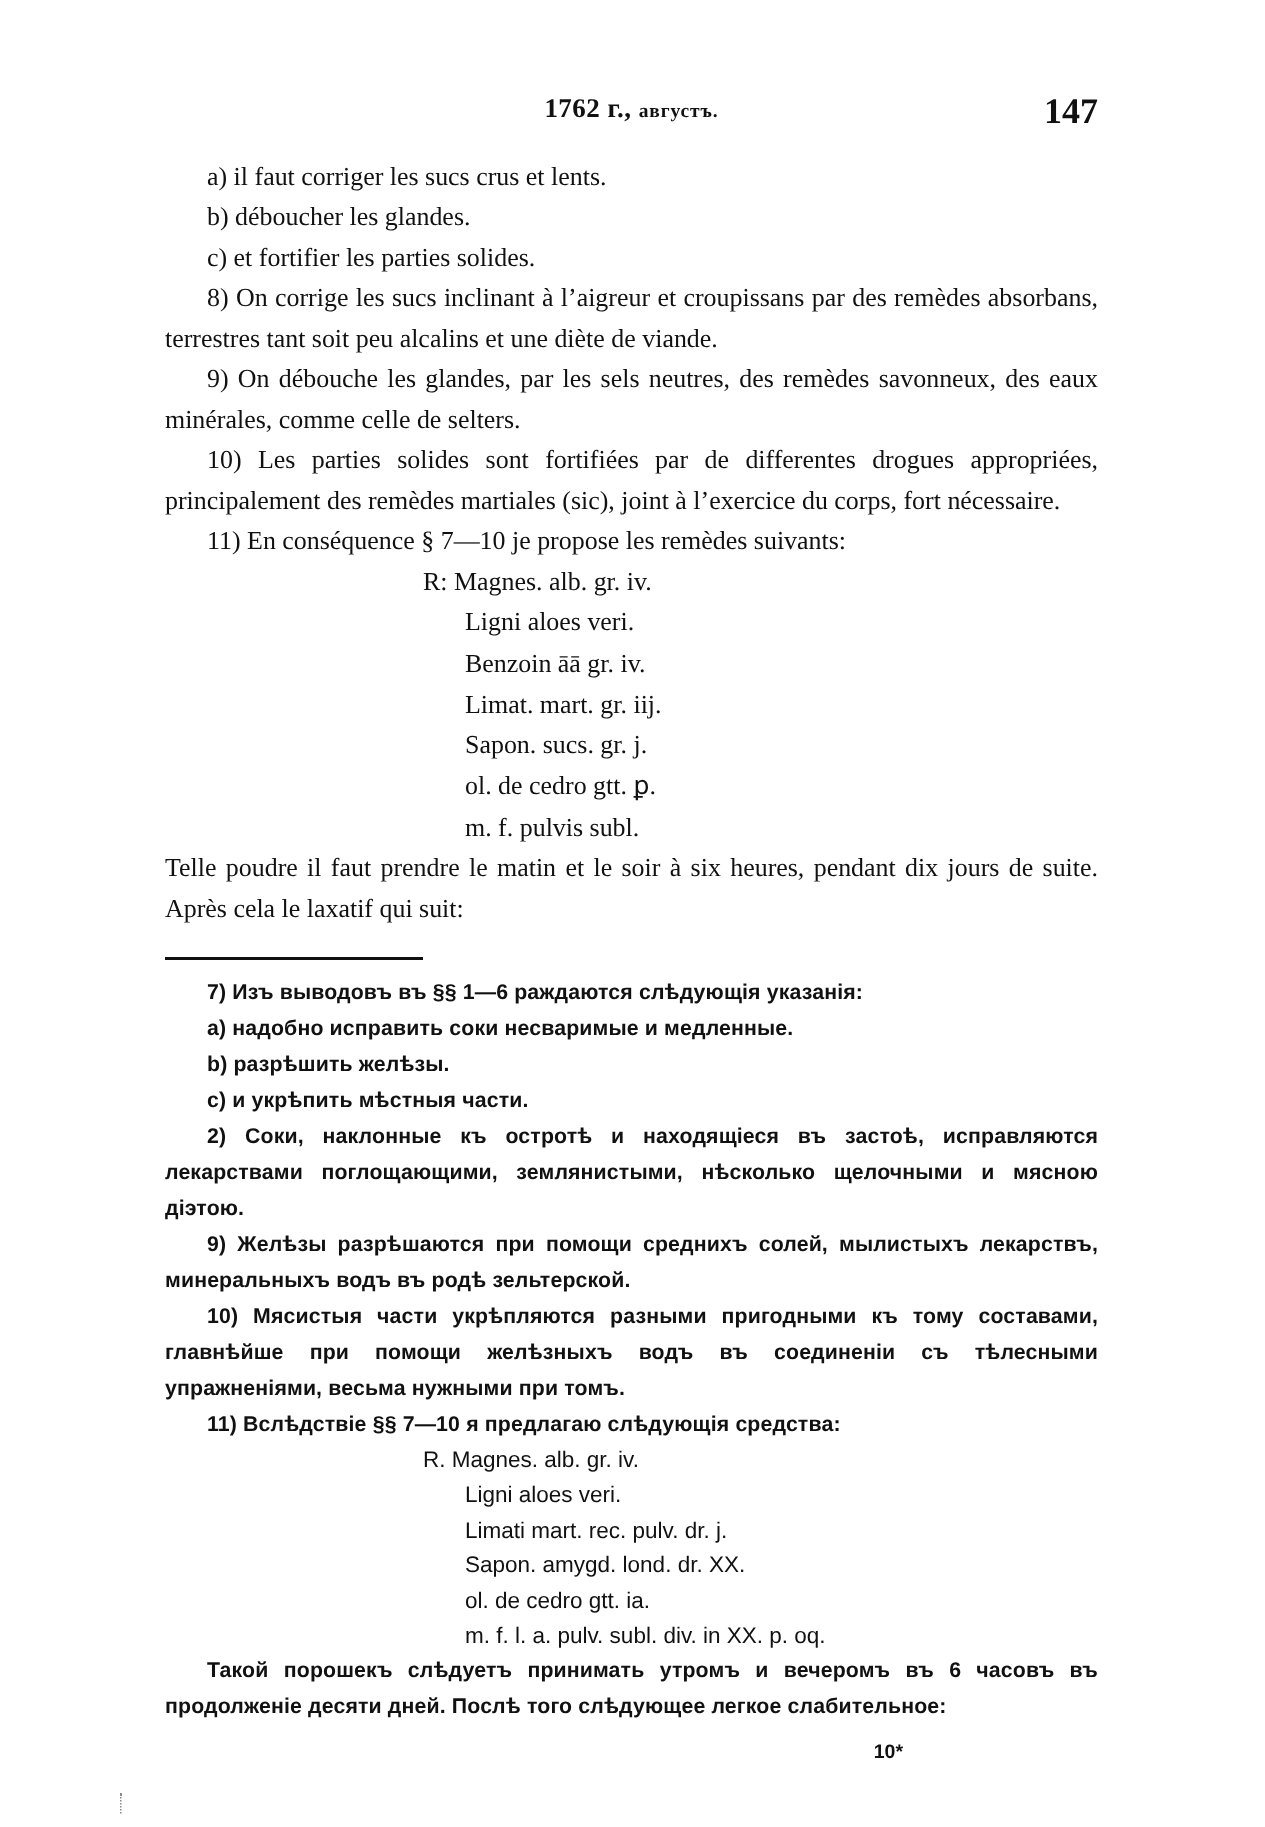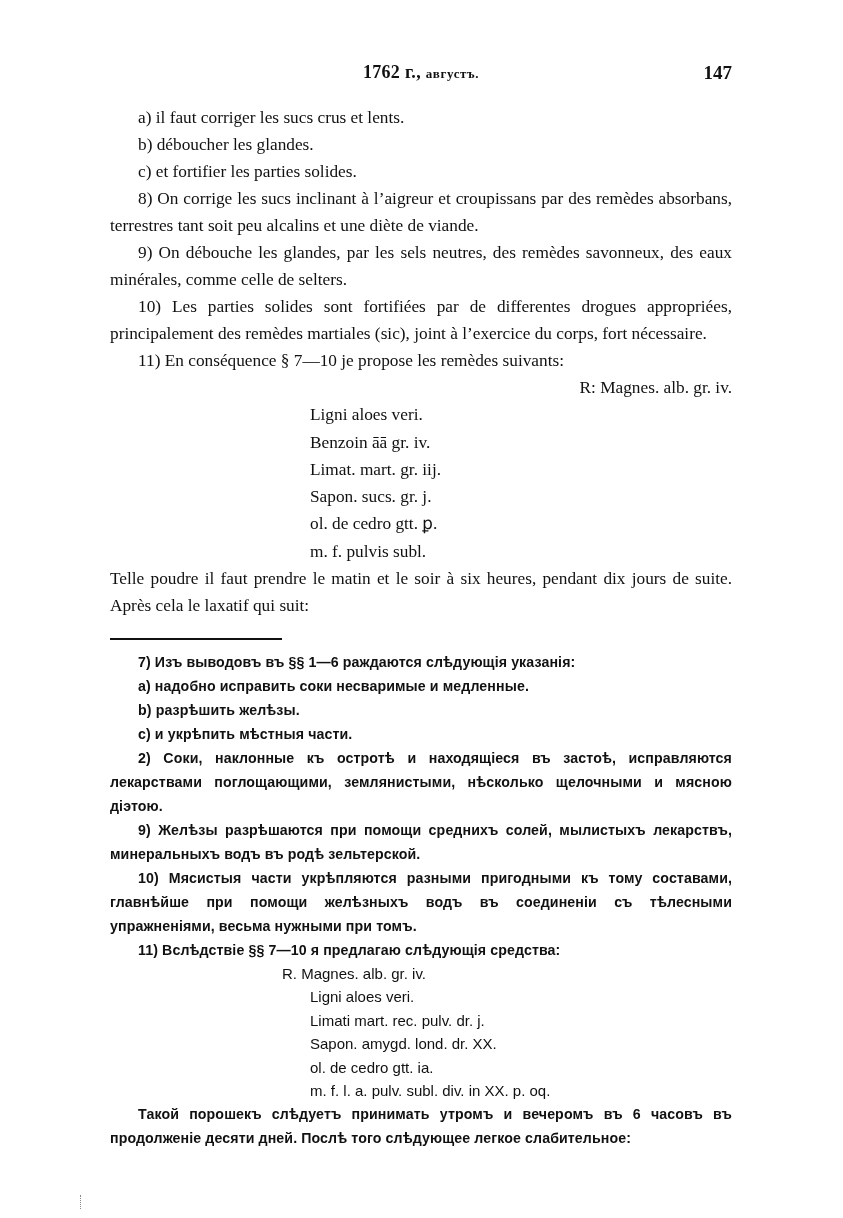--- a/index.html
+++ b/index.html
@@ -2,28 +2,28 @@
 <html><head>
 <meta charset="utf-8">
 <style>
   html, body { margin: 0; padding: 0; background: #ffffff; }
   body { width: 843px; height: 1218px; position: relative; overflow: hidden;
          font-family: "Liberation Serif", "DejaVu Serif", serif; color: #111; }
   .page { position: absolute; left: 0; top: 0; width: 843px; height: 1010px; }
   .header { position: absolute; top: 62px; left: 110px; width: 622px; height: 24px; }
   .header .title { position: absolute; left: 0; right: 0; text-align: center; font-size: 18px; font-weight: bold; letter-spacing: 0.3px; }
   .header .title .sc { font-size: 13px; letter-spacing: 0.6px; }
-  .header .pageno { position: absolute; right: 0; top: 0; font-size: 19px; font-weight: bold; }
+  .header .pageno { position: absolute; right: 0; top: 0; font-size: 24px; font-weight: bold; }
 
   .main { position: absolute; left: 110px; top: 104px; width: 622px; font-size: 17.3px; line-height: 27px; font-weight: normal; }
   .main p { margin: 0; text-align: justify; }
   .main p.ind { text-indent: 28px; }
   .recipe { margin: 0 0 0 172px; }
   .recipe div { line-height: 27.3px; }
-  .recipe .first { margin-left: 0; text-align: right; }
+  .recipe .first { margin-left: 0; }
   .recipe .rest { margin-left: 28px; }
 
   .rule { position: absolute; left: 110px; top: 638px; width: 172px; height: 0; border-top: 2px solid #111; }
 
   .notes { position: absolute; left: 110px; top: 650px; width: 622px; font-family: "Liberation Sans", "DejaVu Sans", sans-serif;
            font-size: 14.2px; line-height: 24px; font-weight: bold; transform-origin: left top; }
   .notes p { margin: 0; text-align: justify; letter-spacing: 0.1px; }
   .notes p.ind { text-indent: 28px; }
   .notes .recipe2 { margin-left: 172px; font-weight: normal; font-size: 15px; line-height: 23.4px; }
   .notes .recipe2 .rest { margin-left: 28px; }
@@ -73,16 +73,17 @@
     <p class="ind">11) Вслѣдствіе §§ 7—10 я предлагаю слѣдующія средства:</p>
     <div class="recipe2">
       <div>R. Magnes. alb. gr. iv.</div>
       <div class="rest">Ligni aloes veri.</div>
       <div class="rest">Limati mart. rec. pulv. dr. j.</div>
       <div class="rest">Sapon. amygd. lond. dr. XX.</div>
       <div class="rest">ol. de cedro gtt. ia.</div>
       <div class="rest">m. f. l. a. pulv. subl. div. in XX. p. oq.</div>
     </div>
     <p class="ind">Такой порошекъ слѣдуетъ принимать утромъ и вечеромъ въ 6 часовъ въ продолженіе десяти дней. Послѣ того слѣдующее легкое слабительное:</p>
+    <div class="sig">10*</div>
   </div>
 
   <div class="margin-mark"></div>
 </div>
 
 </body></html>

